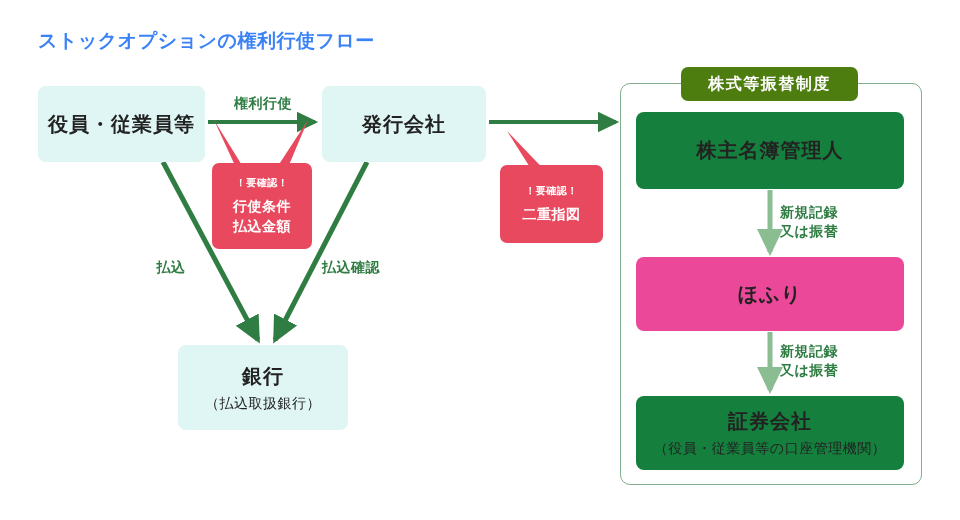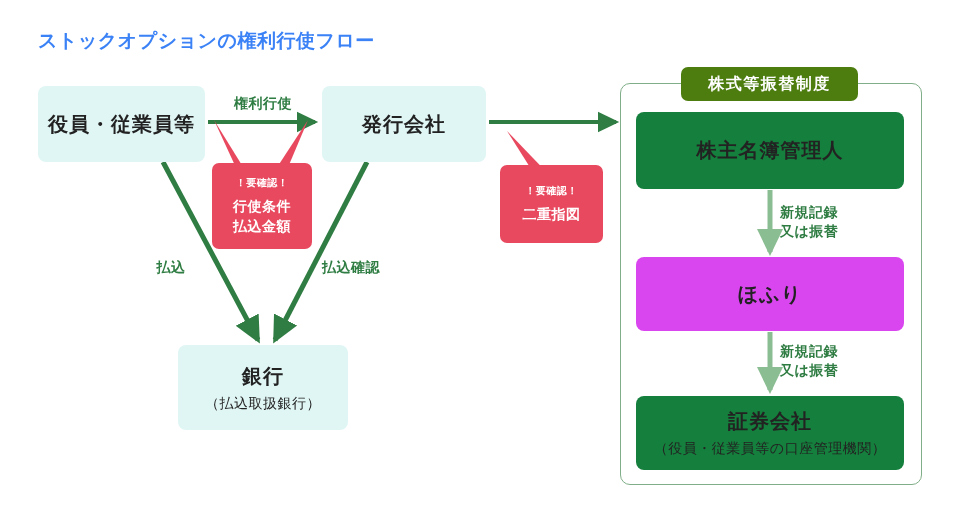--- a/index.html
+++ b/index.html
@@ -45,21 +45,21 @@
     letter-spacing: 1px;
   }
   .node .sub {
     font-size: 14px;
     color: #222222;
     letter-spacing: 0.5px;
     margin-top: 2px;
   }
   .node-blue { background: #e0f6f4; }
   .node-green-light { background: #15803d; }
-  .node-green-mid { background: #d946ef; }
+  .node-green-mid { background: #ec4899; }
 
   
   .edge-label {
     position: absolute;
     font-size: 14px;
     font-weight: bold;
     color: #2f7d43;
     letter-spacing: 0.5px;
     white-space: pre-line;
     line-height: 1.35;

